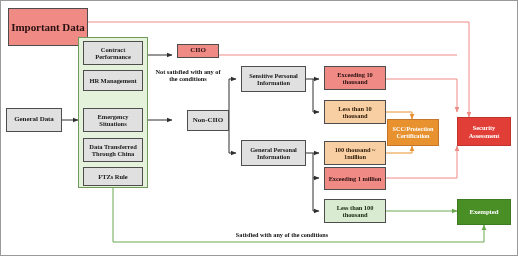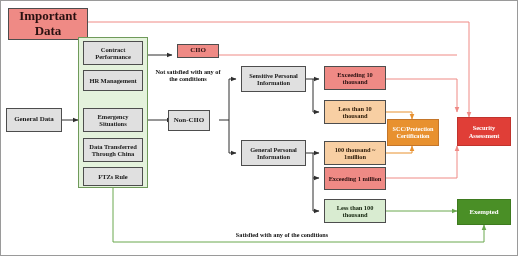--- a/index.html
+++ b/index.html
@@ -149,21 +149,21 @@
       <path d="M386,153 L412,153 L412,146" stroke="#e8912f" marker-end="url(#arrowOrange)"></path>
 
       <path d="M386,178 L457,178 L457,146" stroke="#ef8a85" marker-end="url(#arrowPink)"></path>
 
       <path d="M386,211 L457,211" stroke="#6aa84f" marker-end="url(#arrowGreen)"></path>
 
       <path d="M113,188 L113,242 L484,242 L484,225" stroke="#6aa84f" marker-end="url(#arrowGreen)"></path>
     </g>
   </svg>
 
-  <div class="node n-pink" style="left:8px; top:8px; width:80px; height:32px; font-size:13px;">
+  <div class="node n-pink" style="left:8px; top:8px; width:80px; height:38px; font-size:11px;">
     <span>Important Data</span>
   </div>
 
   <div class="node n-gray" style="left:6px; top:108px; width:56px; height:24px; font-size:7px;text-align:center;">
     <span>General Data</span>
   </div>
 
   <div class="group-box" style="left:78px; top:37px; width:70px; height:151px;"></div>
 
   <div class="node n-gray" style="left:83px; top:41px; width:60px; height:24px; font-size:6.5px;">
@@ -183,21 +183,21 @@
   </div>
 
   <div class="node n-gray" style="left:83px; top:167px; width:60px; height:19px; font-size:6.5px;">
     <span>FTZs Rule</span>
   </div>
 
   <div class="node n-pink" style="left:177px; top:44px; width:42px; height:14px; font-size:7px;">
     <span>CIIO</span>
   </div>
 
-  <div class="node n-gray" style="left:168px; top:110px; width:42px; height:21px; font-size:7px;">
+  <div class="node n-gray" style="left:187px; top:110px; width:42px; height:21px; font-size:7px;">
     <span>Non-CIIO</span>
   </div>
 
   <div class="edge-label" style="left:155px; top:68px; width:66px; font-size:6.3px;">
     <span>Not satisfied with any of the conditions</span>
   </div>
 
   <div class="node n-gray" style="left:241px; top:66px; width:65px; height:26px; font-size:6.4px;">
     <span>Sensitive Personal Information</span>
   </div>

